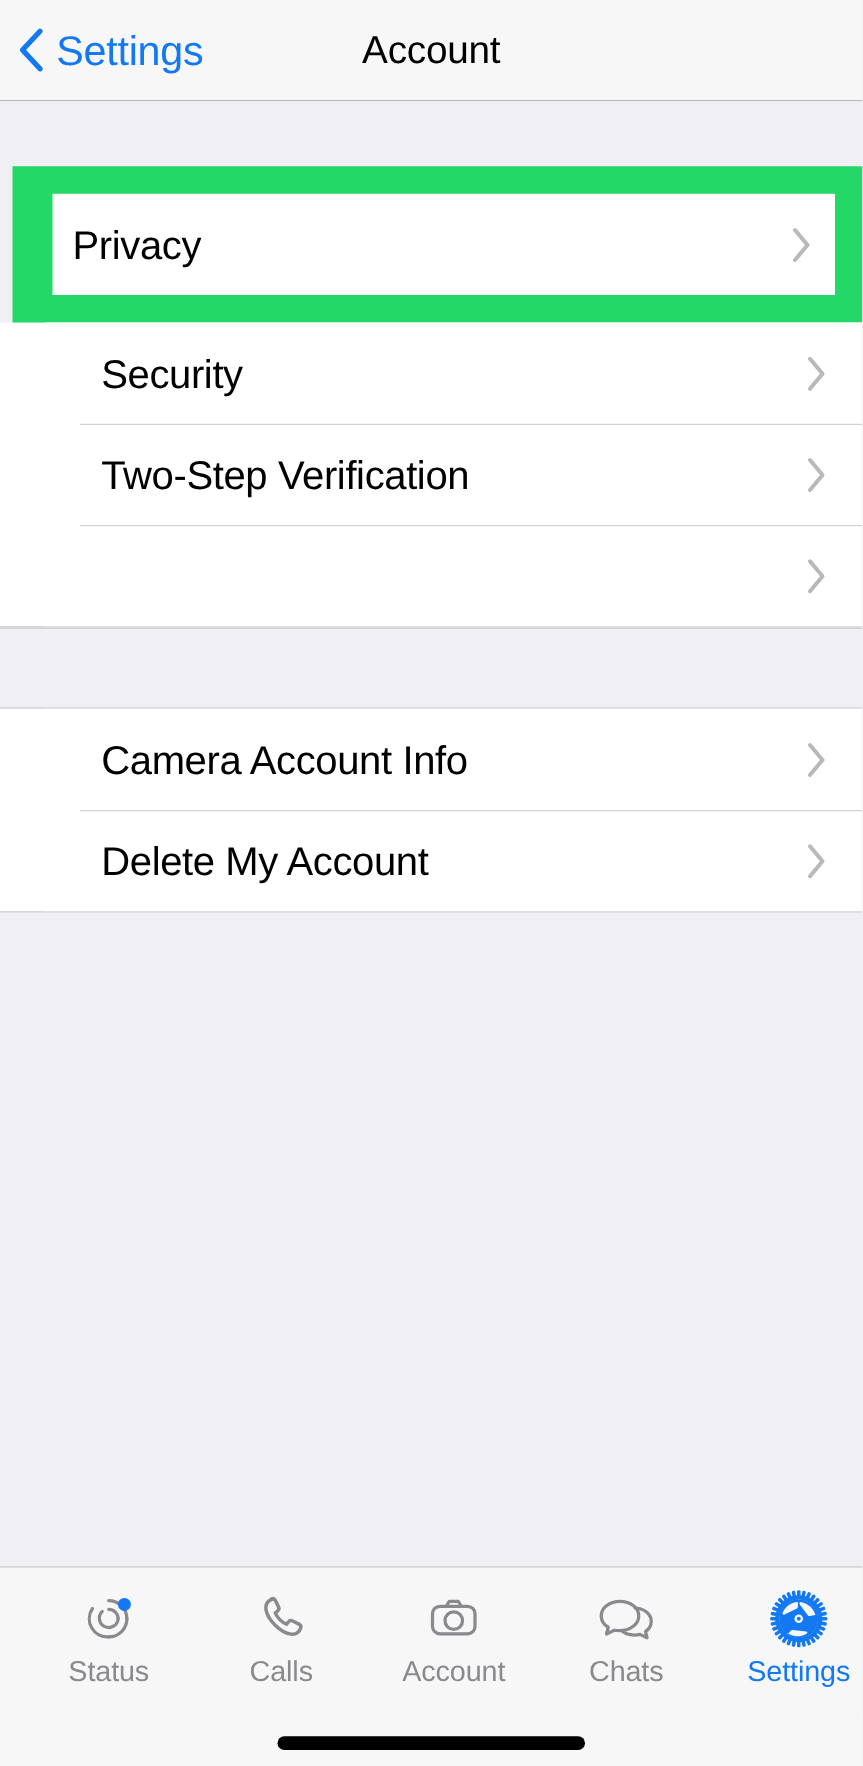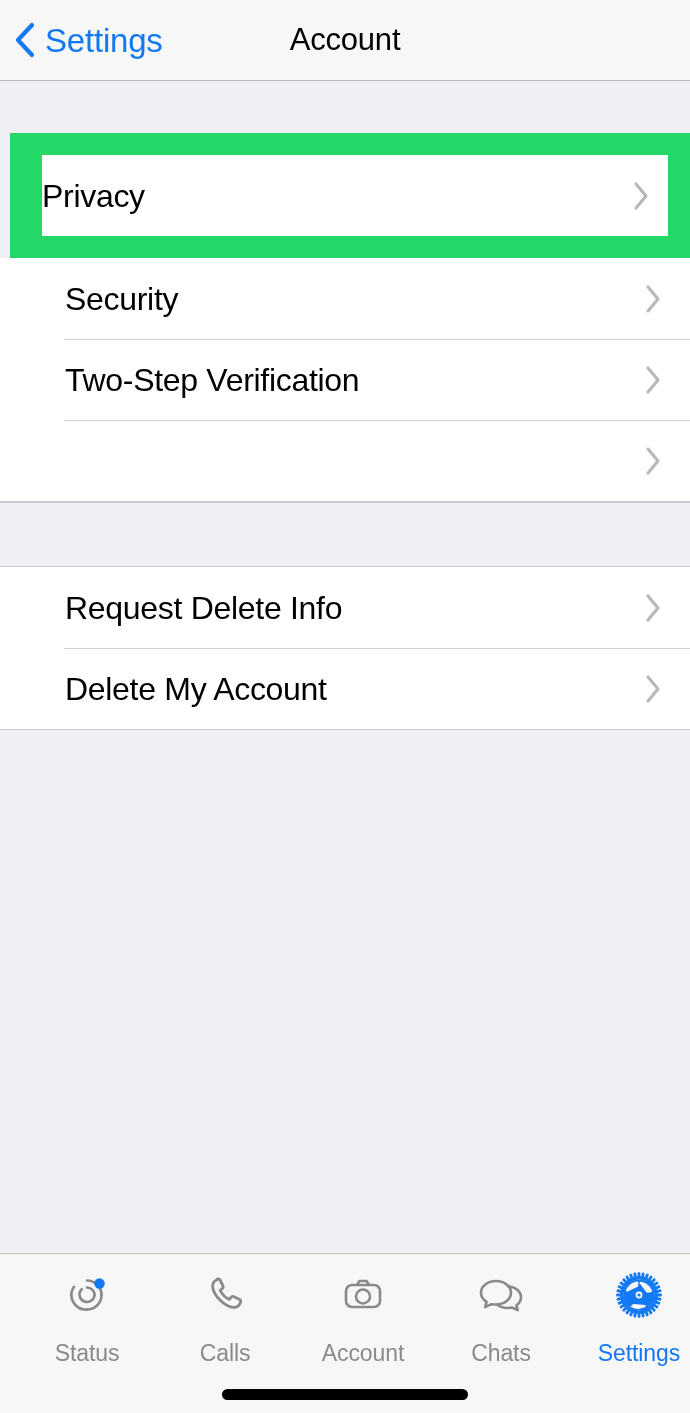--- a/index.html
+++ b/index.html
@@ -120,20 +120,21 @@
     height: 1px;
     background: #D2D2D4;
   }
 
   .row-label {
     font-size: 32px;
     color: #000;
     padding-left: 29px;
     letter-spacing: -0.3px;
     line-height: 1;
+    margin-left: 16px;
   }
 
   .row-chevron {
     position: absolute;
     right: 28px;
     top: 50%;
     transform: translateY(-50%);
     width: 18px;
     height: 30px;
     display: block;
@@ -170,21 +171,21 @@
     display: flex;
     align-items: flex-start;
     padding-top: 16px;
   }
 
   .tab {
     flex: 1 1 20%;
     display: flex;
     flex-direction: column;
     align-items: center;
-    gap: 22px;
+    gap: 6px;
     cursor: pointer;
     margin-left: 36px;
   }
 
   .tab-icon {
     width: 54px;
     height: 50px;
     display: flex;
     align-items: center;
     justify-content: center;
@@ -277,21 +278,21 @@
             </svg>
           </span>
         </div>
       </div>
     </div>
 
     <div class="gap-mid"></div>
 
     <div class="group no-top-border">
       <div class="row">
-        <span class="row-label">Request Delete Info</span>
+        <span class="row-label">Camera Account Info</span>
         <span class="row-chevron">
           <svg viewBox="0 0 18 30" width="18" height="30" fill="none" stroke="#B8B8BD" stroke-width="3.2" stroke-linecap="round" stroke-linejoin="round">
             <polyline points="4,3 14,15 4,27"></polyline>
           </svg>
         </span>
       </div>
       <div class="row">
         <span class="row-label">Delete My Account</span>
         <span class="row-chevron">
           <svg viewBox="0 0 18 30" width="18" height="30" fill="none" stroke="#B8B8BD" stroke-width="3.2" stroke-linecap="round" stroke-linejoin="round">

